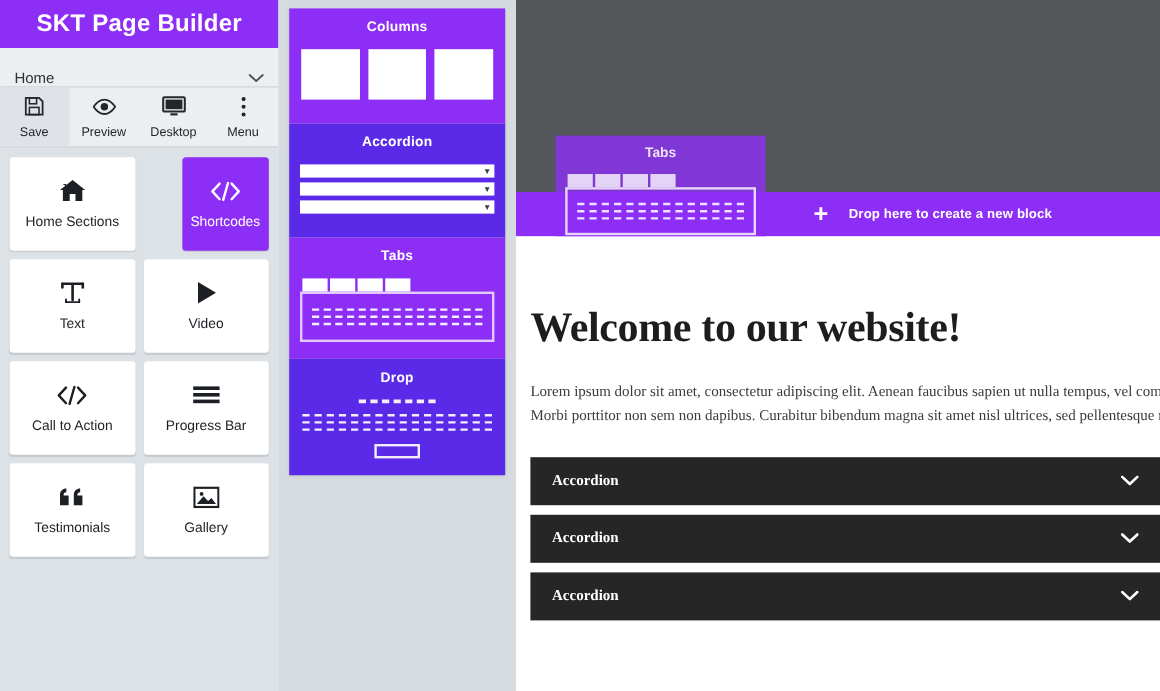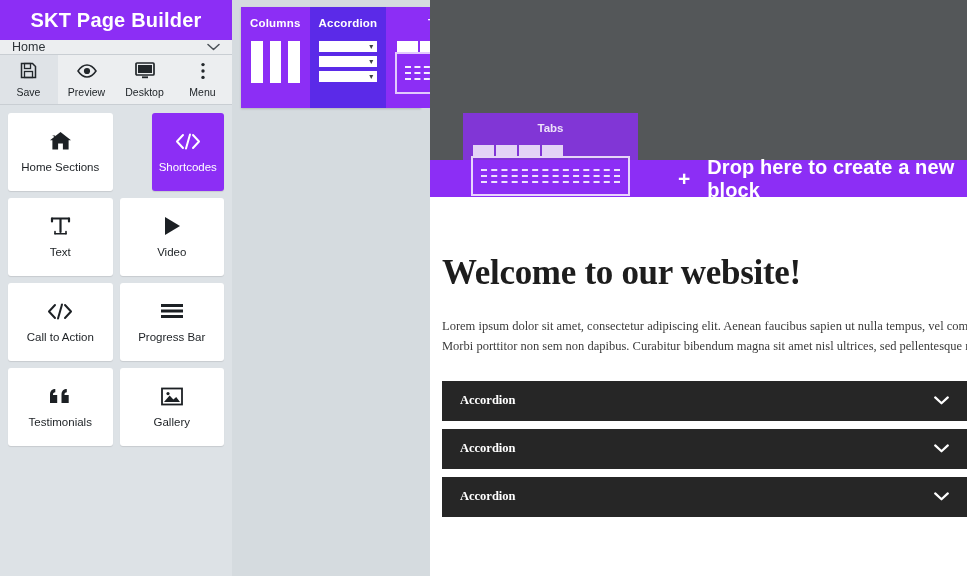--- a/index.html
+++ b/index.html
@@ -22,21 +22,21 @@
   .sb-title {
     height: 40px;
     background: #8c2ef5;
     color: #ffffff;
     font-size: 20px;
     font-weight: bold;
     display: flex; align-items: center; justify-content: center;
     letter-spacing: .2px;
   }
   .sb-pagebar {
-    height: 15px;
+    height: 33px;
     background: #eceef0;
     border-bottom: 1px solid #c9ced3;
     display: flex; align-items: flex-end;
     padding: 0 12px;
     color: #2d3338;
     font-size: 12.5px;
   }
   .sb-pagebar .pg-name { flex: 1; }
   .sb-pagebar .chev { color: #4a5056; font-size: 12px; }
 
@@ -85,21 +85,21 @@
   .w-label { line-height: 1; }
 
   
   .midpanel {
     width: 198px; flex: 0 0 198px;
     height: 576px;
     background: #d5dbdf;
     padding: 7px 9px 0 9px;
     overflow: hidden;
   }
-  .blocks { display: flex; flex-direction: row; box-shadow: 0 1px 2px rgba(0,0,0,.18); }
+  .blocks { display: flex; flex-direction: column; box-shadow: 0 1px 2px rgba(0,0,0,.18); }
   .blk { padding: 10px 9px 14px 9px; position: relative; }
   .blk-a { background: #8c2ef5; }
   .blk-b { background: #5b2ae8; }
   .blk-title {
     color: #ffffff; font-size: 11.5px; font-weight: bold;
     text-align: center; margin-bottom: 12px; letter-spacing: .2px;
   }
 
   
   .cols { display: flex; gap: 7px; padding: 0 1px 6px 1px; }
@@ -147,21 +147,21 @@
   .canvas-top { position: absolute; left: 0; top: 0; right: 0; height: 160px; background: #545759; }
   .dropbar {
     position: absolute; left: 0; top: 160px; right: 0; height: 37px;
     background: #8c2ef5;
     display: flex; align-items: center;
     padding-left: 248px;
     gap: 17px;
     color: #ffffff;
   }
   .dropbar .plus { font-size: 21px; line-height: 1; font-weight: bold; }
-  .dropbar .dlabel { font-size: 20px; font-weight: bold; letter-spacing: .1px; }
+  .dropbar .dlabel { font-size: 11px; font-weight: bold; letter-spacing: .1px; }
 
   
   .ghost {
     position: absolute;
     left: 33px; top: 113px;
     width: 175px; height: 108px;
     background: rgba(140,46,245,.80);
     padding: 9px 8px 0 8px;
   }
   .ghost .g-title {

